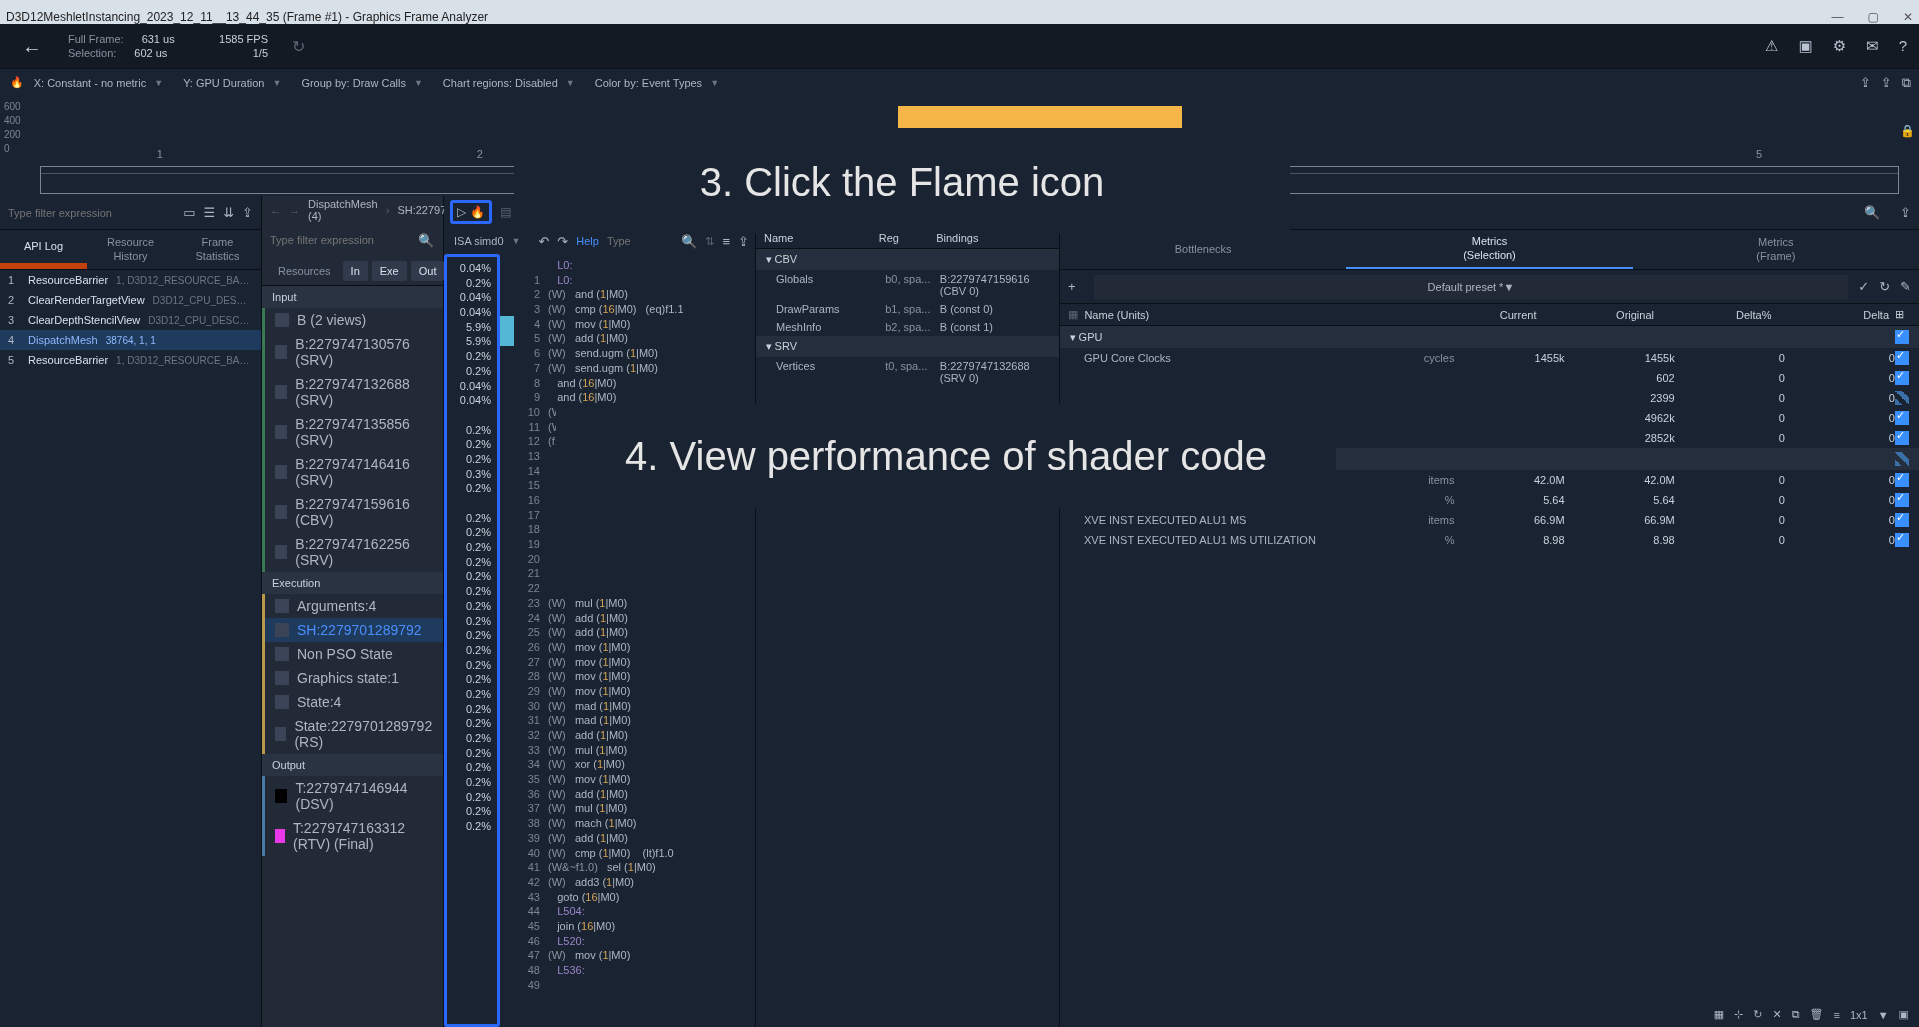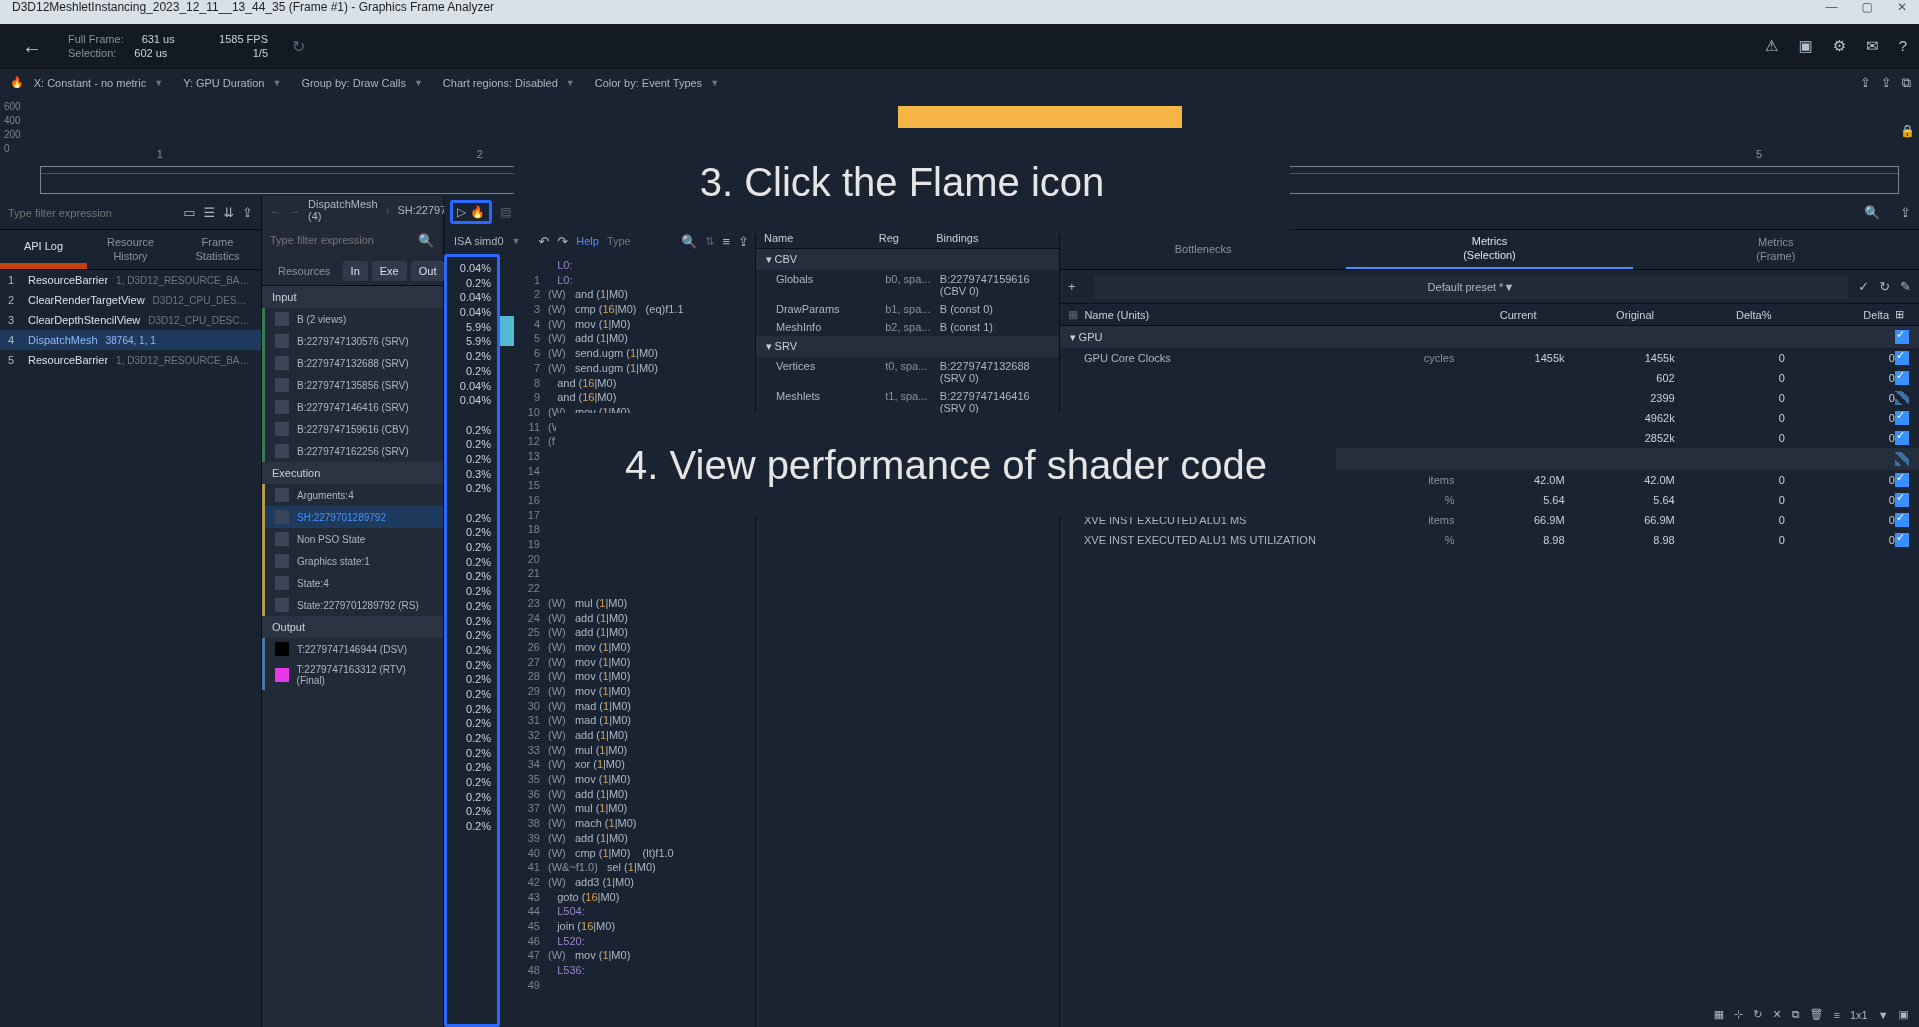--- a/index.html
+++ b/index.html
@@ -1,17 +1,17 @@
 <!DOCTYPE html>
 <html><head>
 <meta charset="utf-8">
 <style>
 * { box-sizing: border-box; margin: 0; padding: 0; font-family: "Segoe UI", Arial, sans-serif; }
 body { background: #1a2332; color: #aeb6c2; overflow: hidden; font-size: 12px; width:1919px; height:1027px; position:relative; }
-.titlebar { height: 24px; background: #d8e0e8; display:flex; align-items:flex-start; padding:0 12px; color:#222; font-size:12px; justify-content:space-between;}
+.titlebar { height: 24px; background: #d8e0e8; display:flex; align-items:flex-end; padding:0 6px; color:#222; font-size:12px; justify-content:space-between;}
 .titlebar .winbtns { display:flex; gap:24px; color:#555; font-size:12px;}
 .topbar { height:44px; background:#141a24; display:flex; align-items:center; padding:0 12px; gap:20px; justify-content:space-between;}
 .back-arrow { font-size:20px; color:#c8d2db; padding:0 10px; cursor:pointer;}
 .frameinfo { display:flex; flex-direction:column; font-size:11px; line-height:1.3; min-width:200px;}
 .frameinfo .row {display:flex; justify-content:space-between; gap:18px;}
 .frameinfo .label {color:#8892a0;}
 .frameinfo .val {color:#c8d2db;}
 .refresh-ic {color:#5a6473; font-size:16px; padding:0 8px;}
 .toolbarbar { height:28px; background:#1a2332; border-top:1px solid #0c1118; display:flex; align-items:center; padding:0 10px; gap:6px; font-size:11px;}
 .dropdown { display:flex; align-items:center; gap:8px; padding:2px 10px 2px 4px; color:#aeb6c2;}
@@ -49,21 +49,21 @@
 
 .breadcrumb {height:28px; display:flex; align-items:center; gap:8px; padding:0 8px; font-size:11px; color:#aeb6c2;}
 .bcarrow {color:#5a6473; cursor:pointer;}
 .col2-filter {height:32px; display:flex; align-items:center; padding:0 8px; gap:6px;}
 .subtabs {display:flex; height:30px; align-items:center; padding:0 8px; gap:4px; border-bottom:1px solid #0a0e15;}
 .subtab {padding:4px 8px; font-size:11px; color:#8892a0; cursor:pointer;}
 .subtab.active {background:#303a4a; color:#d8e2ee; border-radius:2px;}
 .filter-ic {margin-left:auto; color:#8892a0;}
 .reslist {flex:1; overflow:auto;}
 .reshdr {padding:5px 10px; background:#2a3342; color:#c8d2db; font-size:11px;}
-.resitem {display:flex; align-items:center; padding:4px 10px; gap:8px; font-size:10px; cursor:pointer; border-left:3px solid transparent;}
+.resitem {display:flex; align-items:center; padding:4px 10px; gap:8px; font-size:14px; cursor:pointer; border-left:3px solid transparent;}
 .resitem.inp {border-left-color:#3a7a52;}
 .resitem.exec {border-left-color:#b89a4a;}
 .resitem.out {border-left-color:#4a7aa8;}
 .resitem.sel {background:#1e3a5c; color:#4a8fff;}
 .resitem .ric {width:14px; height:14px; background:#3a4456; display:inline-block;}
 .resitem.out .ric.dsv {background:#000;}
 .resitem.out .ric.rtv {background:#e838e8;}
 
 .col3-top {height:32px; display:flex; align-items:center; padding:0 6px; gap:8px;}
 .flamebox {border:3px solid #2a68ff; border-radius:3px; padding:2px 4px; display:flex; align-items:center; gap:4px;}
@@ -496,25 +496,20 @@
           <span class="n">MeshInfo</span>
           <span class="r">b2, spa...</span>
           <span class="b">B (const 1)</span>
         </div>
         <div class="bindgrp">▾ SRV</div>
         <div class="bindrow">
           <span class="n">Vertices</span>
           <span class="r">t0, spa...</span>
           <span class="b">B:2279747132688 (SRV 0)</span>
         </div>
-        <div class="bindrow">
-          <span class="n">Meshlets</span>
-          <span class="r">t1, spa...</span>
-          <span class="b">B:2279747146416 (SRV 0)</span>
-        </div>
       </div>
   </div>
 
   <div class="col5">
     <div class="filterrow" style="justify-content:flex-end;">
       <span class="ico">🔍</span>
       <span class="ico" style="margin-left:12px">⇪</span>
     </div>
     <div class="mtabs">
       <div class="mtab">
@@ -644,15 +639,15 @@
       <span>1x1</span>
         <span class="chev">▼</span>
       <span class="bt">▣</span>
     </div>
   </div>
 </div>
 
 <div class="overlay-box" style="left:514px; top:130px; width:776px; height:104px;">
   <span class="overlay-text">3. Click the Flame icon</span>
 </div>
-<div class="overlay-box" style="left:556px; top:413px; width:780px; height:104px;">
+<div class="overlay-box" style="left:556px; top:404px; width:780px; height:104px;">
   <span class="overlay-text">4. View performance of shader code</span>
 </div>
 
 </body></html>

